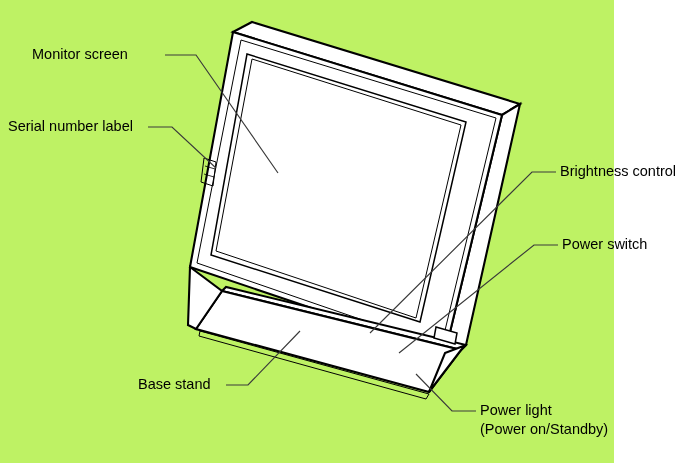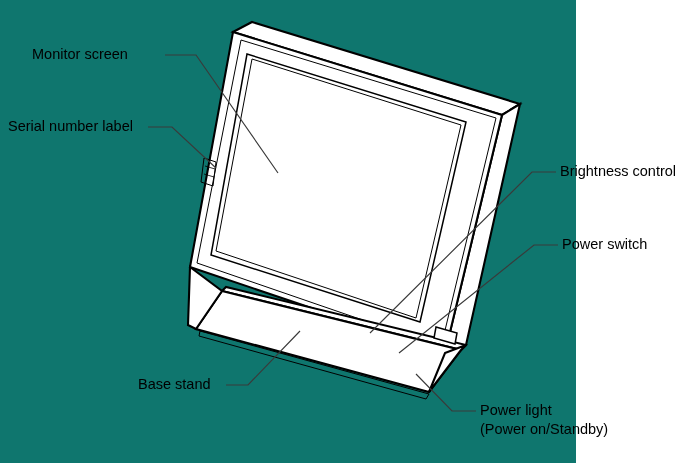--- a/index.html
+++ b/index.html
@@ -8,24 +8,23 @@
     background: #ffffff;
   }
   body {
     width: 690px;
     height: 463px;
     overflow: hidden;
     font-family: "Liberation Sans", sans-serif;
   }
   #diagram-root {
     position: relative;
-    width: 564px;
+    width: 614px;
     height: 463px;
-    background: #0f766e;
-    padding-left: 12px;
+    background: #bef264;
   }
   #diagram-svg {
     position: absolute;
     left: 0;
     top: 0;
     width: 690px;
     height: 463px;
     display: block;
   }
   .callout-text {

